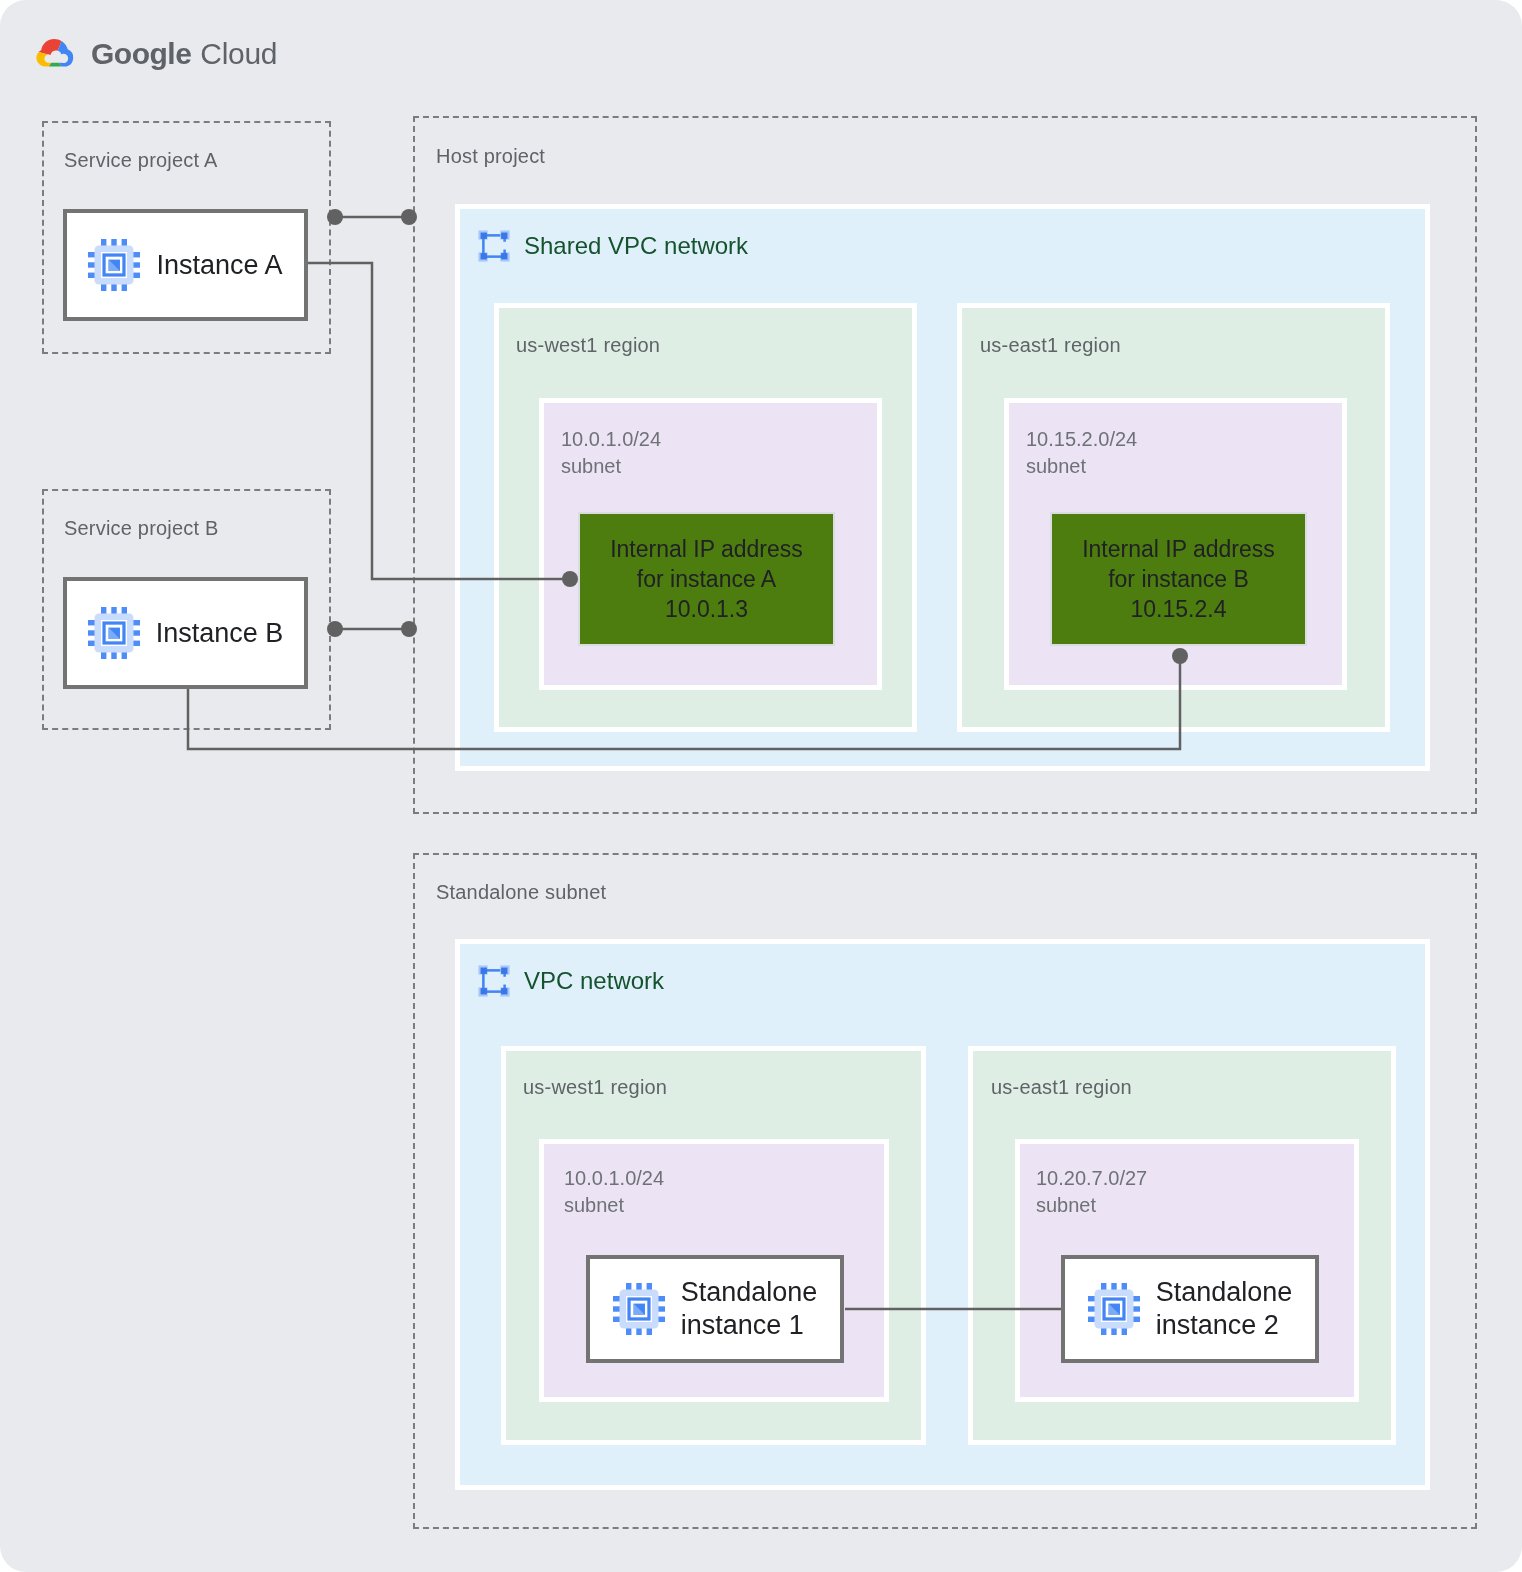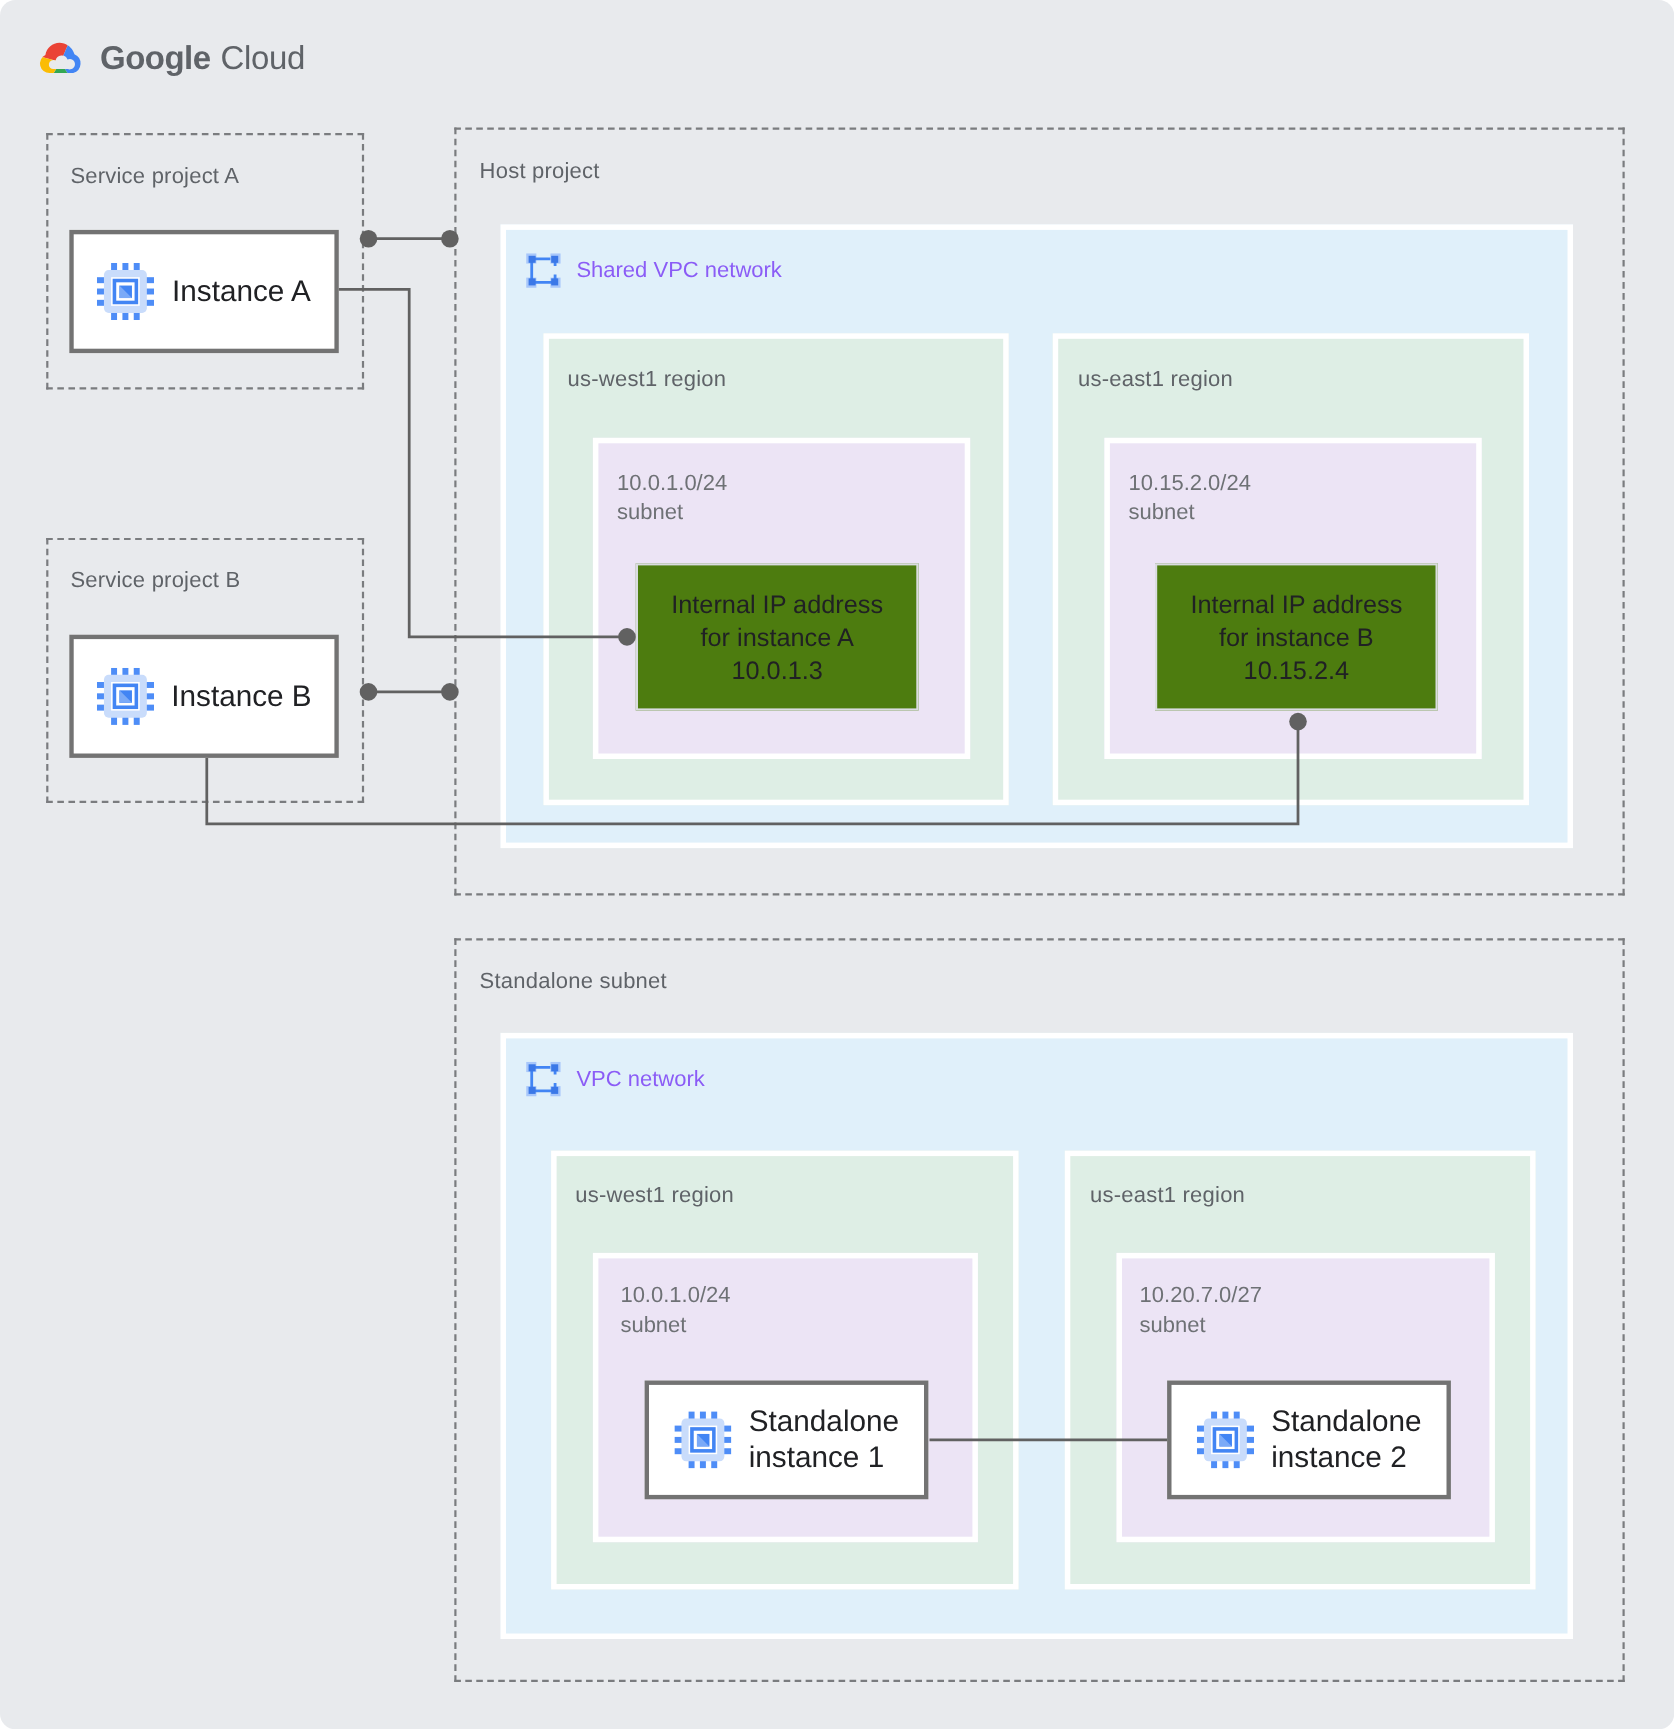--- a/index.html
+++ b/index.html
@@ -1,29 +1,29 @@
 <!DOCTYPE html>
 <html><head>
 <meta charset="utf-8">
 <style>
   html,body { margin:0; padding:0; background:#ffffff; }
   .canvas {
     position:relative; width:1522px; height:1572px;
-    background:#E8EAED; overflow:hidden; border-radius:14px;
+    background:#E8EAED; overflow:hidden; border-radius:26px;
     font-family:"Liberation Sans", sans-serif;
     -webkit-font-smoothing:antialiased;
   }
   .dashed { position:absolute; border:2px dashed #7A7C7F; box-sizing:border-box; }
   .proj-label { position:absolute; font-size:20px; color:#5F6368; letter-spacing:.2px; white-space:nowrap; }
   .panel { position:absolute; border:5px solid #ffffff; box-sizing:border-box; }
   .blue   { background:#E0F0FA; }
   .green  { background:#DEEEE5; }
   .purple { background:#ECE4F5; }
   .net-label { position:absolute; display:flex; align-items:center; gap:13px;
-               font-size:20px; color:#8b5cf6; white-space:nowrap; }
+               font-size:24px; color:#14532d; white-space:nowrap; }
   .sub-label { position:absolute; font-size:20px; color:#6E7175; line-height:27px; }
   .card { position:absolute; background:#ffffff; border:4px solid #737373; box-sizing:border-box;
           display:flex; align-items:center; justify-content:center; }
   .inst-row { display:flex; align-items:center; gap:16px; }
   .inst-text { font-size:27px; color:#202124; line-height:33px; }
   .ip-card { position:absolute; background:#4d7c0f; border:2px solid #DADCE0; box-sizing:border-box;
              display:flex; flex-direction:column; align-items:center; justify-content:center;
              font-size:23px; line-height:30px; color:#202124; text-align:center; }
   .overlay { position:absolute; left:0; top:0; pointer-events:none; }
   .logo { position:absolute; left:33px; top:36px; display:flex; align-items:center; gap:12px; }

